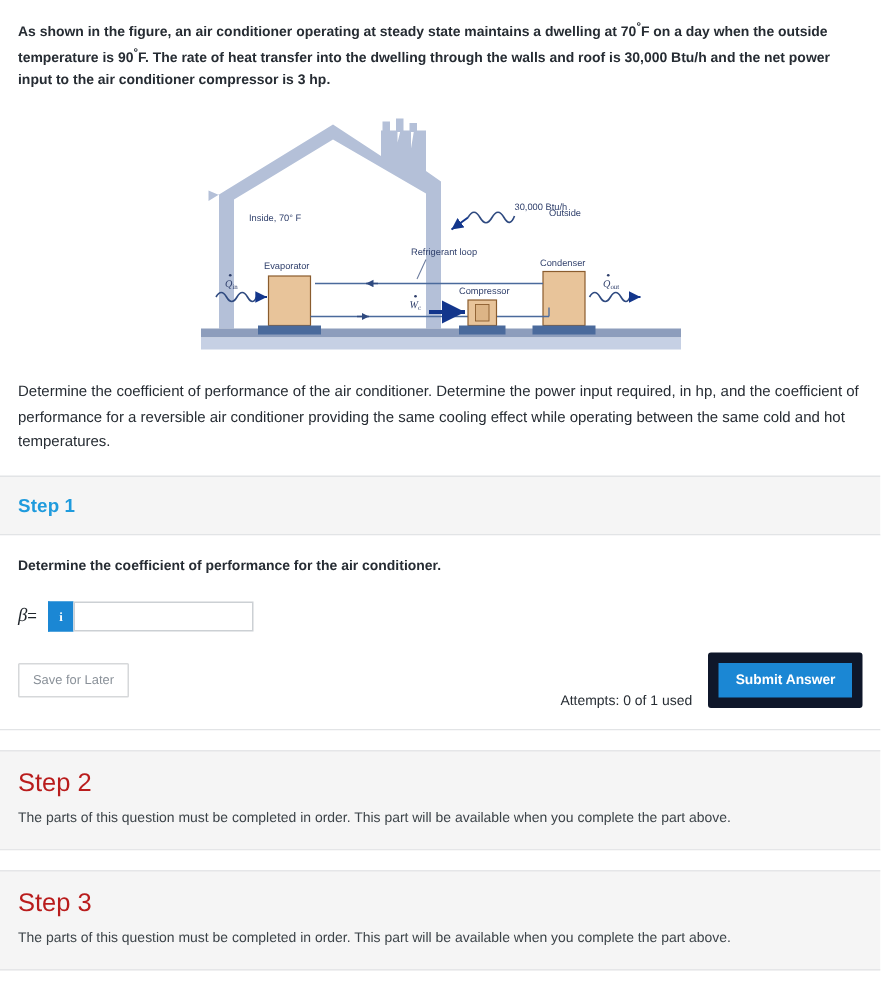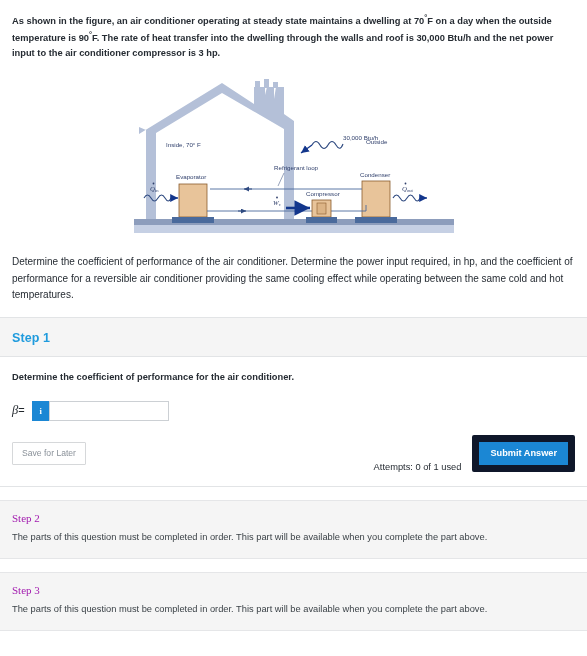--- a/index.html
+++ b/index.html
@@ -168,25 +168,24 @@
   }
 
   
   .step-locked {
     background: #f5f5f5;
     border-top: 1px solid #e5e6e8;
     border-bottom: 1px solid #e5e6e8;
     padding: 11px 12px 13px 12px;
   }
   .step-locked .step-title-locked {
-    font-size: 11px;
-    color: #a21caf;
+    font-size: 17px;
+    color: #b91c1c;
     font-weight: 400;
     margin-bottom: 7px;
-    font-family: Liberation Serif, serif;
   }
   .step-locked .locked-msg {
     font-size: 9.3px;
     color: #3c4348;
     line-height: 1.5;
   }
 </style>
 </head>
 <body>
 

